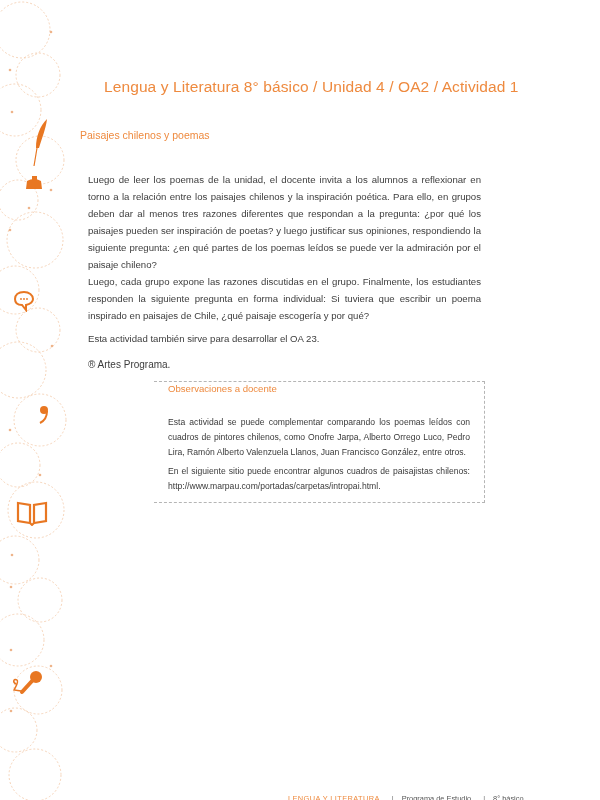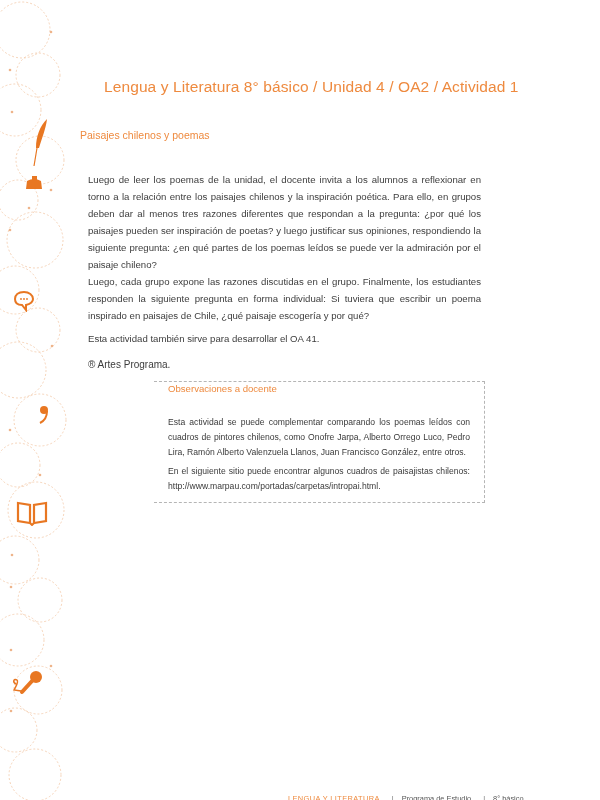--- a/index.html
+++ b/index.html
@@ -92,21 +92,21 @@
   <path d="M22 11 L12 22" stroke="#e87722" stroke-width="4" stroke-linecap="round"></path>
   <path d="M6 14 C2 12 4 8 7 10 C9 12 6 16 4 20 L11 21" stroke="#e87722" stroke-width="1.5" fill="none"></path>
 </svg>
 
 <div class="title">Lengua y Literatura 8° básico / Unidad 4 / OA2 / Actividad 1</div>
 
 <div class="section">Paisajes chilenos y poemas</div>
 
 <p class="para p1">Luego de leer los poemas de la unidad, el docente invita a los alumnos a reflexionar en torno a la relación entre los paisajes chilenos y la inspiración poética. Para ello, en grupos deben dar al menos tres razones diferentes que respondan a la pregunta: ¿por qué los paisajes pueden ser inspiración de poetas? y luego justificar sus opiniones, respondiendo la siguiente pregunta: ¿en qué partes de los poemas leídos se puede ver la admiración por el paisaje chileno?</p>
 <p class="para p2">Luego, cada grupo expone las razones discutidas en el grupo. Finalmente, los estudiantes responden la siguiente pregunta en forma individual: Si tuviera que escribir un poema inspirado en paisajes de Chile, ¿qué paisaje escogería y por qué?</p>
-<p class="para p3">Esta actividad también sirve para desarrollar el OA 41.</p>
+<p class="para p3">Esta actividad también sirve para desarrollar el OA 23.</p>
 <p class="para p4">® Artes Programa.</p>
 
 <div class="box">
   <div class="box-title">Observaciones a docente</div>
   <p class="box-p bp1">Esta actividad se puede complementar comparando los poemas leídos con cuadros de pintores chilenos, como Onofre Jarpa, Alberto Orrego Luco, Pedro Lira, Ramón Alberto Valenzuela Llanos, Juan Francisco González, entre otros.</p>
   <p class="box-p bp2">En el siguiente sitio puede encontrar algunos cuadros de paisajistas chilenos: http://www.marpau.com/portadas/carpetas/intropai.html.</p>
 </div>
 
 <div class="footer">
   <span class="subj">LENGUA Y LITERATURA</span><span class="sep">|</span><span>Programa de Estudio</span><span class="sep">|</span><span>8° básico</span>

